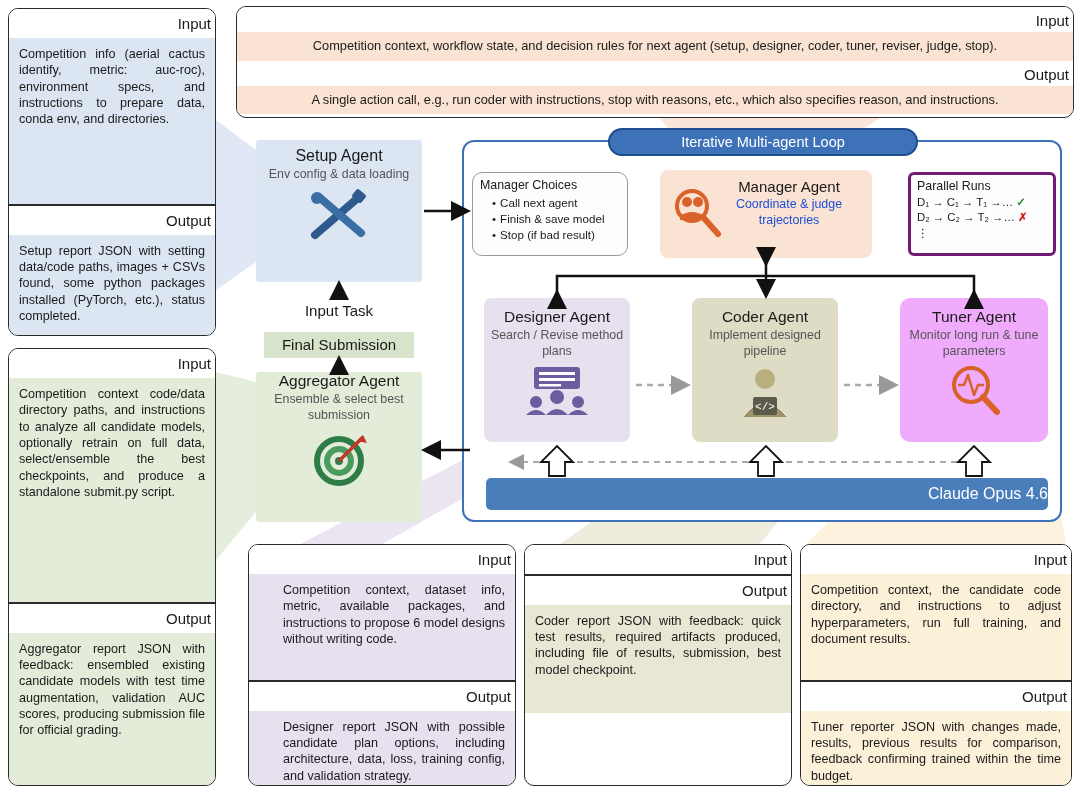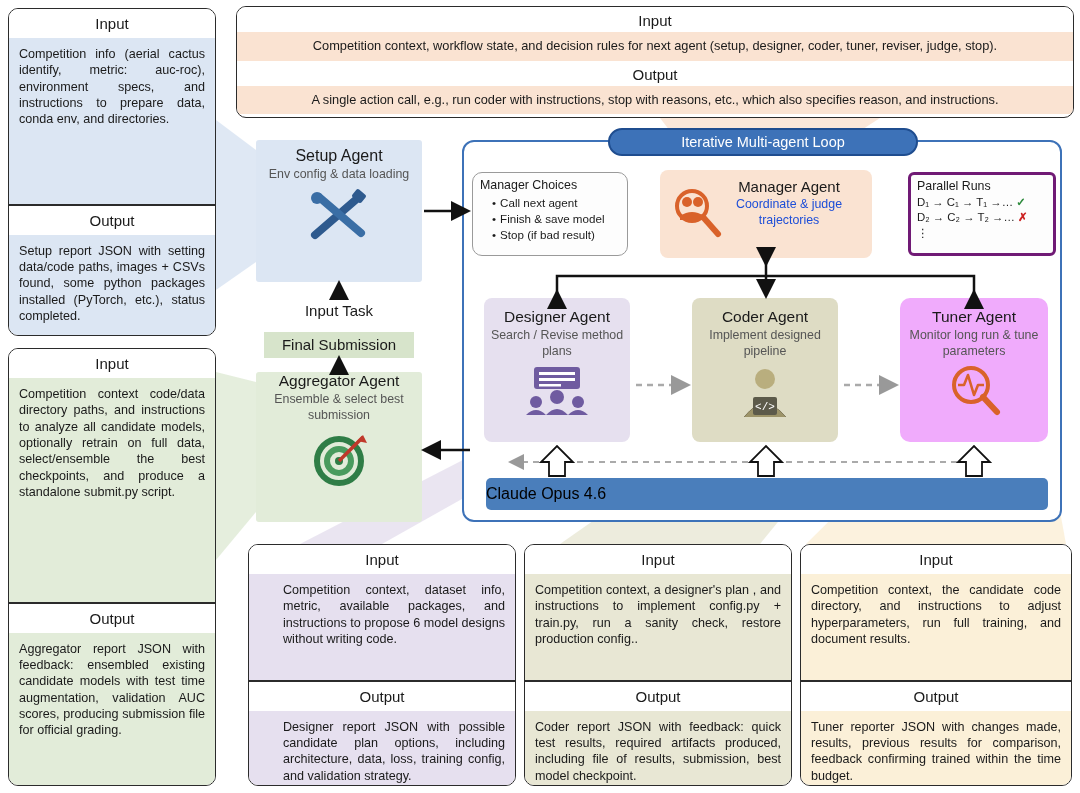--- a/index.html
+++ b/index.html
@@ -21,21 +21,21 @@
   .abs { position: absolute; box-sizing: border-box; }
 
   
   .card {
     border: 1.5px solid #2b2b2b;
     border-radius: 10px;
     background: #ffffff;
     overflow: hidden;
   }
   .card .sec-title {
-    text-align: center;
+    text-align: right;
     font-size: 15px;
     padding: 6px 4px 6px;
     background: #ffffff;
   }
   .card .sec-body {
     font-size: 12.6px;
     line-height: 1.30;
     padding: 8px 10px 10px;
     text-align: justify;
     text-justify: inter-word;
@@ -116,21 +116,21 @@
   .agentbox .ab-title { font-size: 15.5px; padding-top: 10px; }
   .agentbox .ab-sub { font-size: 12.4px; color: #555; line-height: 1.25; padding-top: 2px; }
   #designer-agent { left: 484px; top: 298px; width: 146px; height: 144px; background: #e6e0ef; }
   #coder-agent { left: 692px; top: 298px; width: 146px; height: 144px; background: #dedcc4; }
   #tuner-agent { left: 900px; top: 298px; width: 148px; height: 144px; background: #f0abfc; border-radius: 10px; }
 
   
   #claude-bar {
     left: 486px; top: 478px; width: 562px; height: 32px;
     background: #4a7ebb; border-radius: 5px;
-    color: #000000; font-size: 16px; text-align: left; line-height: 32px;
+    color: #ffffff; font-size: 16px; text-align: right; line-height: 32px;
   }
 
   
   #setup-agent { left: 256px; top: 140px; width: 166px; height: 142px; text-align: center; background: #dce6f3; border-radius: 3px;}
   #setup-agent .sa-title { font-size: 16px; padding-top: 7px; }
   #setup-agent .sa-sub { font-size: 12.4px; color: #555; line-height: 1.25; padding-top: 2px;}
 
   
   #input-task { left: 264px; top: 302px; width: 150px; height: 26px; text-align: center; font-size: 15px; }
   #final-submission {
@@ -301,21 +301,20 @@
   <div class="abs card tint-purple" id="bottom-designer">
     <div class="sec-title">Input</div>
     <div class="sec-body" style="height:88px;">Competition context, dataset info, metric, available packages, and instructions to propose 6 model designs without writing code.</div>
     <div class="divider"></div>
     <div class="sec-title">Output</div>
     <div class="sec-body" style="height:90px;">Designer report JSON with possible candidate plan options, including architecture, data, loss, training config, and validation strategy.</div>
   </div>
 
   <div class="abs card tint-olive" id="bottom-coder">
     <div class="sec-title">Input</div>
-    <div class="sec-body" style="height:88px;">Competition context, a designer's plan , and instructions to implement config.py + train.py, run a sanity check, restore production config..</div>
     <div class="divider"></div>
     <div class="sec-title">Output</div>
     <div class="sec-body" style="height:90px;">Coder report JSON with feedback: quick test results, required artifacts produced, including file of results, submission, best model checkpoint.</div>
   </div>
 
   <div class="abs card tint-amber" id="bottom-tuner">
     <div class="sec-title">Input</div>
     <div class="sec-body" style="height:88px;">Competition context, the candidate code directory, and instructions to adjust hyperparameters, run full training, and document results.</div>
     <div class="divider"></div>
     <div class="sec-title">Output</div>

